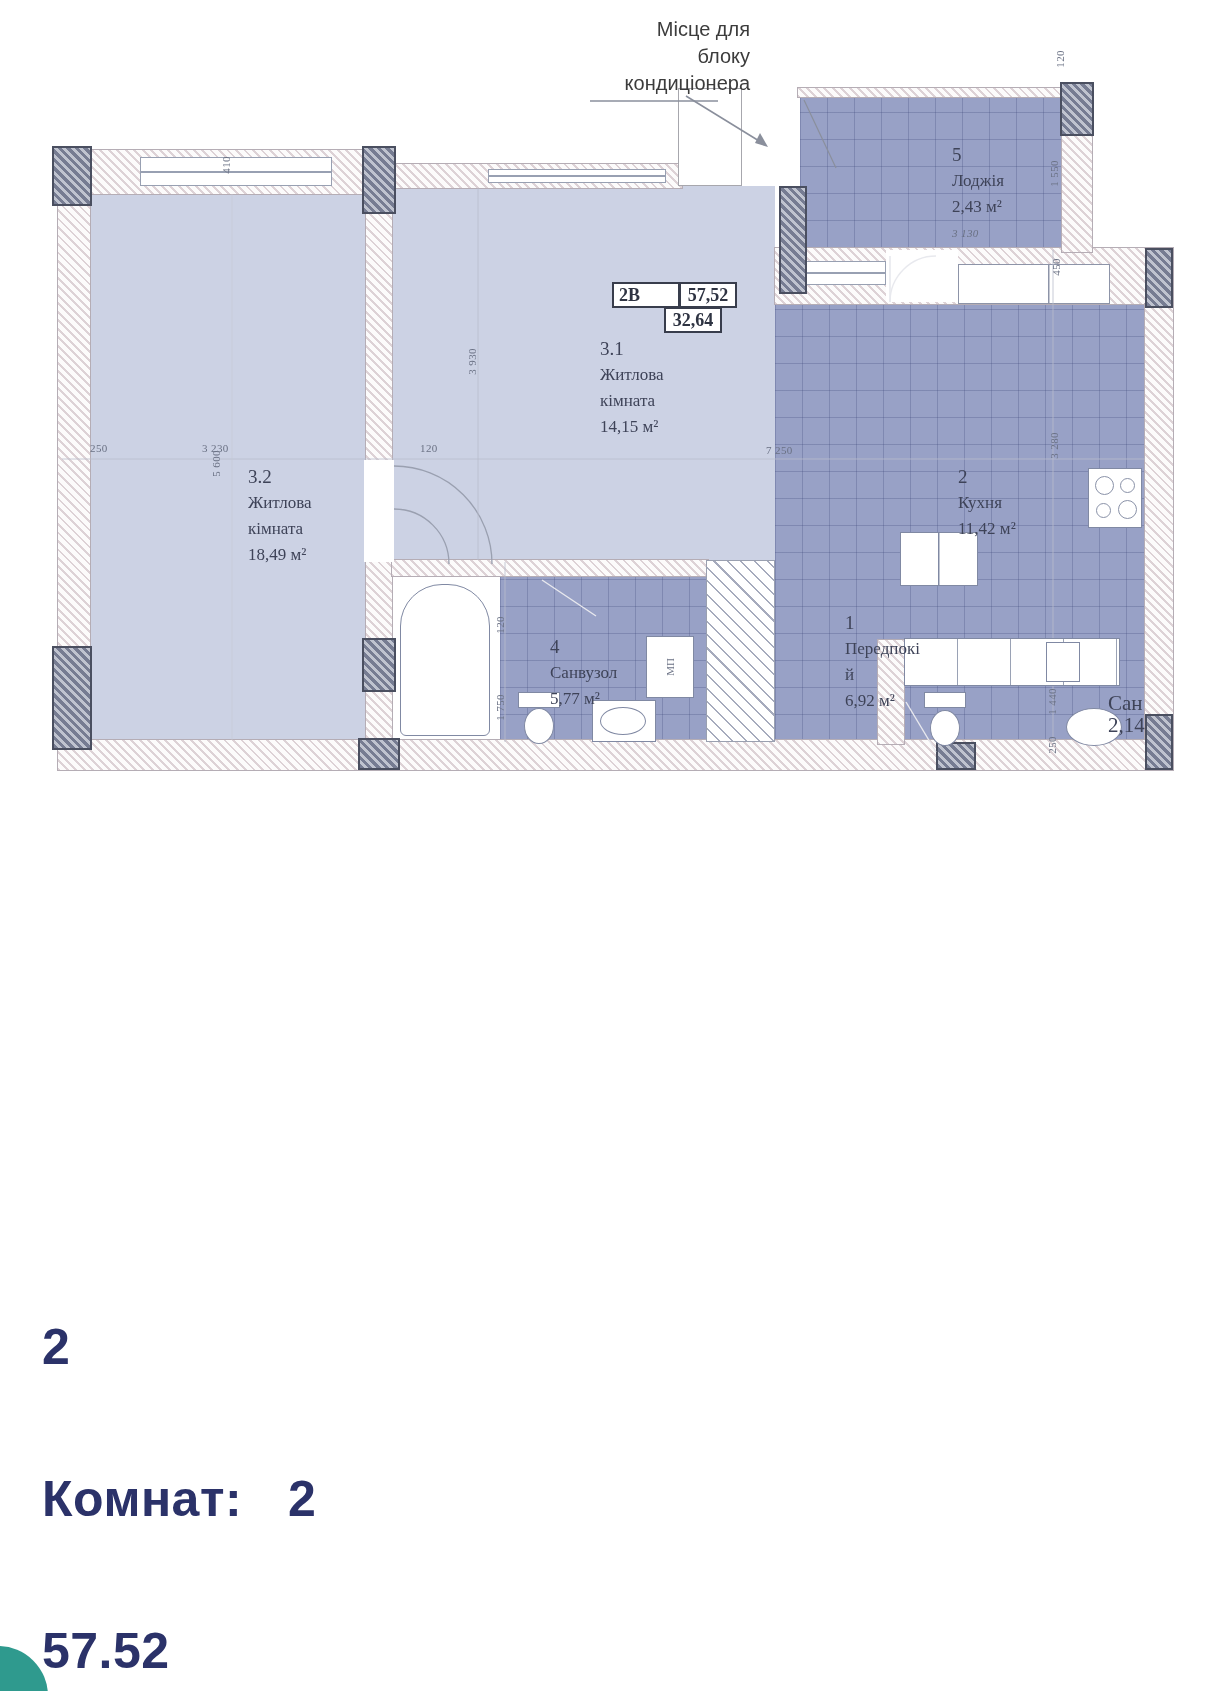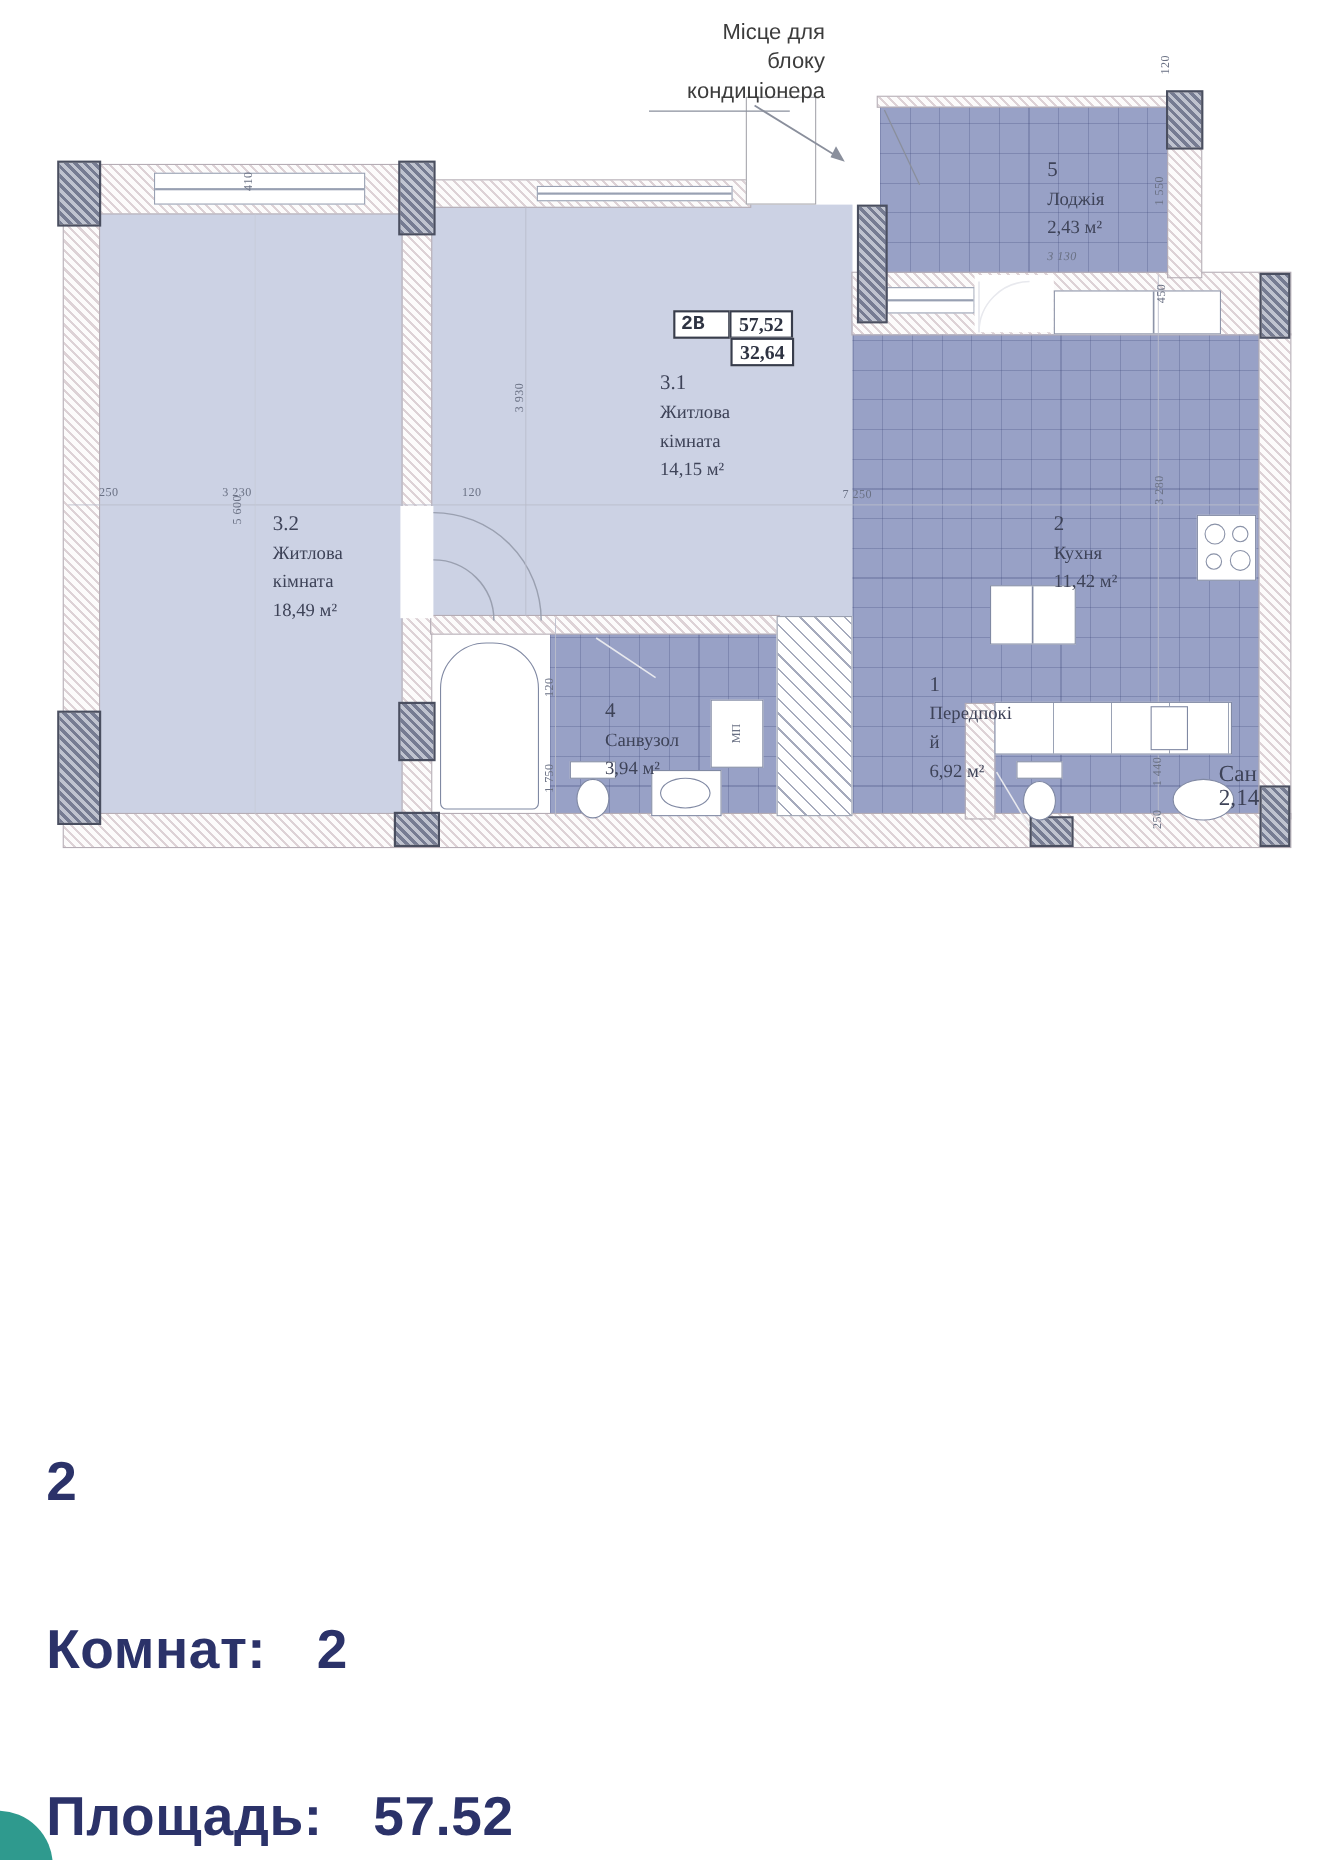--- a/index.html
+++ b/index.html
@@ -141,21 +141,21 @@
     <div class="burner" style="left:29px;top:31px;width:19px;height:19px;"></div>
   </div>
   <div class="fix" style="left:924px;top:692px;width:42px;height:16px;"></div>
   <div class="fix oval" style="left:930px;top:710px;width:30px;height:36px;"></div>
   <div class="fix oval" style="left:1066px;top:708px;width:56px;height:38px;"></div>
 
   <div class="acnote" style="left:586px;top:16px;width:132px;margin-left:32px;">Місце для блоку кондиціонера</div>
 
   <div class="ubox" style="left:613px;top:283px;">
     <div class="urow">
-      <div class="ucell" style="width:52px;justify-content:flex-start;padding-left:5px;font-family:Liberation Mono, monospace;">2В</div>
+      <div class="ucell" style="width:68px;justify-content:flex-start;padding-left:5px;">2В</div>
       <div class="ucell" style="width:58px;">57,52</div>
     </div>
     <div class="urow">
       <div class="uspacer"></div>
       <div class="ucell" style="width:58px;">32,64</div>
     </div>
   </div>
 
   <div class="rlabel" style="left:952px;top:142px;width:110px;">
     <div class="num">5</div>
@@ -179,21 +179,21 @@
     <div>11,42 м²</div>
   </div>
   <div class="rlabel" style="left:845px;top:610px;width:76px;">
     <div class="num">1</div>
     <div style="word-break:break-all;">Передпокій</div>
     <div>6,92 м²</div>
   </div>
   <div class="rlabel" style="left:550px;top:634px;width:96px;">
     <div class="num">4</div>
     <div>Санвузол</div>
-    <div>3,94 м²</div>
+    <div>5,77 м²</div>
   </div>
   <div class="rlabel" style="left:1108px;top:692px;width:60px;font-size:21px;line-height:22px;">
     <div>Сан</div>
     <div>2,14</div>
   </div>
 
   <div class="dimv" style="left:220px;top:156px;">410</div>
   <div class="dimv" style="left:1054px;top:50px;">120</div>
   <div class="dimv" style="left:1048px;top:160px;">1 550</div>
   <div class="dimv" style="left:1050px;top:258px;">450</div>
@@ -212,17 +212,16 @@
 </div>
 
 <div class="info-row" style="left:42px;top:1318px;">
   <span>2</span>
 </div>
 <div class="info-row" style="left:42px;top:1470px;">
   <span>Комнат:</span>
   <span>2</span>
 </div>
 <div class="info-row" style="left:42px;top:1622px;">
-  <span>Площадь:</span>
   <span>57.52</span>
 </div>
 
 <div class="fab" style="left:-52px;top:1646px;"></div>
 
 </body></html>

